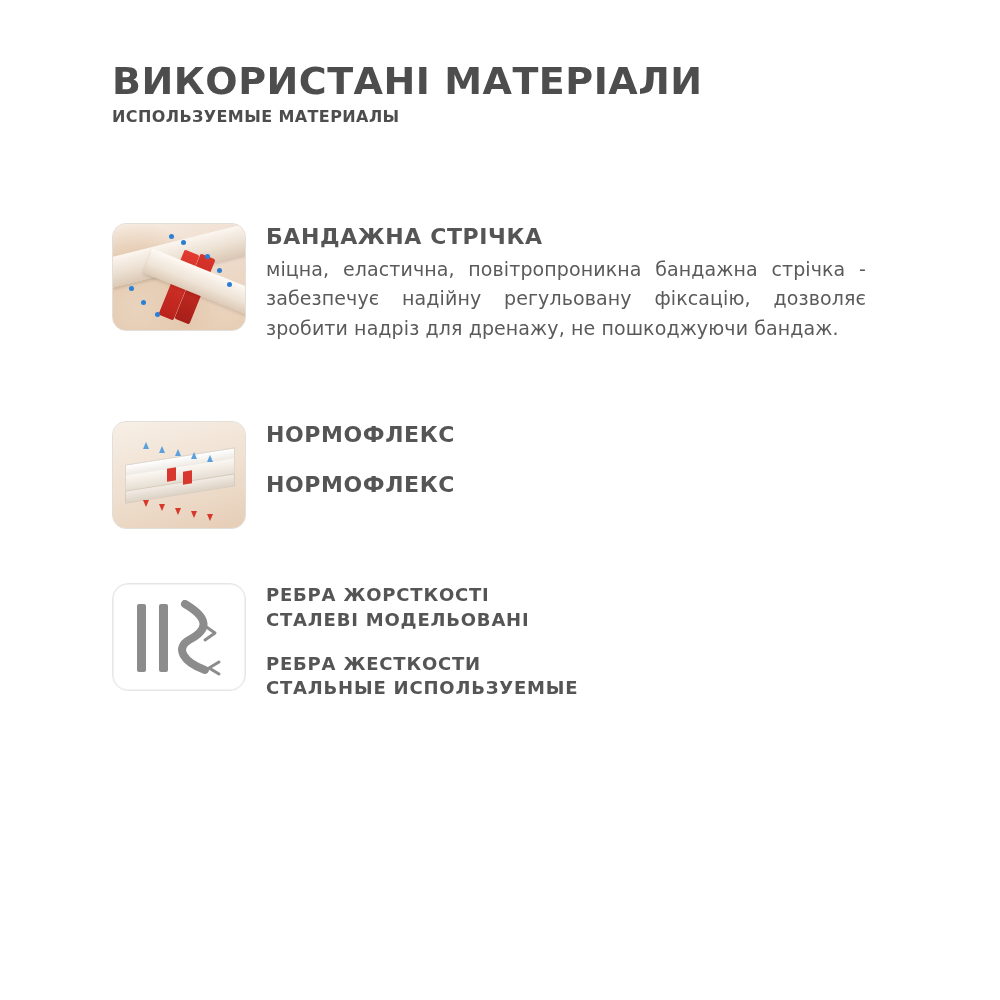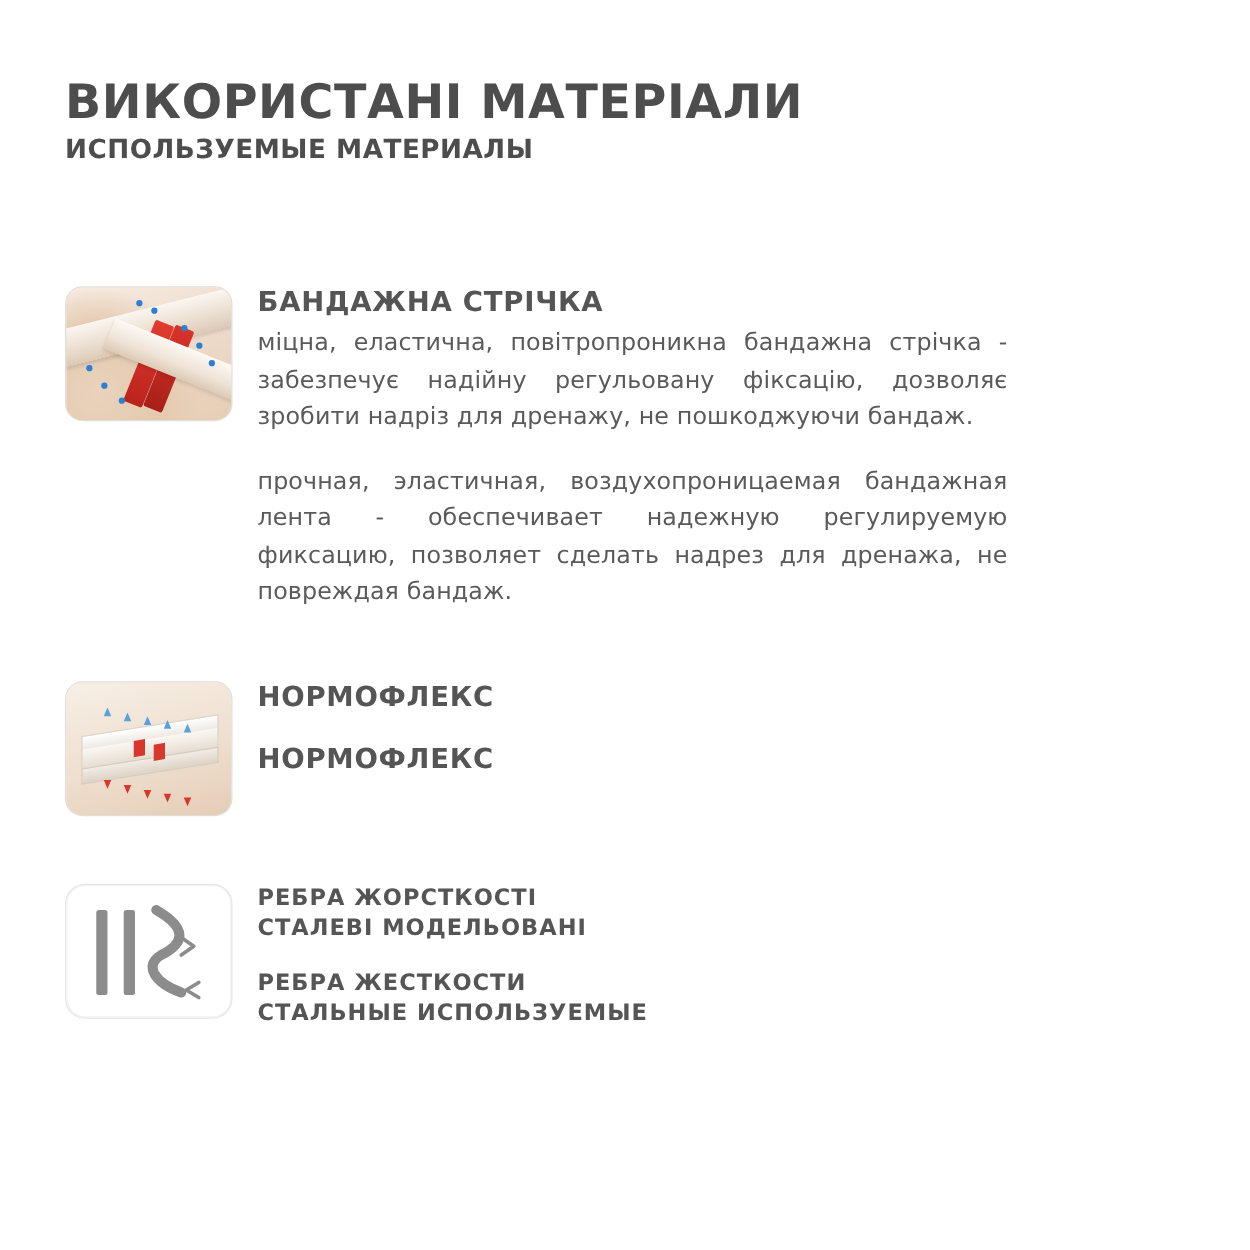--- a/index.html
+++ b/index.html
@@ -13,38 +13,38 @@
     font-family: "DejaVu Sans", "Liberation Sans", sans-serif;
     color: #4a4a4a;
     overflow: hidden;
   }
 
   .page {
     position: relative;
     width: 1000px;
     height: 1000px;
     box-sizing: border-box;
-    padding: 62px 80px 0 52px;
+    padding: 62px 80px 0 112px;
   }
 
   
   .header {
     margin-left: 0;
   }
   .title-ua {
     font-size: 38px;
     font-weight: bold;
     letter-spacing: 0.5px;
     color: #4d4d4d;
     line-height: 1.05;
     margin: 0 0 6px 0;
     white-space: nowrap;
   }
   .title-ru {
-    font-size: 21px;
+    font-size: 16px;
     font-weight: bold;
     letter-spacing: 0.4px;
     color: #4d4d4d;
     line-height: 1.1;
     margin: 0;
     white-space: nowrap;
   }
 
   
   .blocks {
@@ -250,21 +250,20 @@
             <div class="dot" style="left:56px;  top:10px;"></div>
           </div>
         </div>
       </div>
       <div class="block-body">
         <div class="sub">
           <p class="sub-title">БАНДАЖНА СТРІЧКА</p>
           <p class="sub-text">міцна, еластична, повітропроникна бандажна стрічка - забезпечує надійну регульовану фіксацію, дозволяє зробити надріз для дренажу, не пошкоджуючи бандаж.</p>
         </div>
         <div class="sub">
-          <p class="sub-text">прочная, эластичная, воздухопроницаемая бандажная лента - обеспечивает надежную регулируемую фиксацию, позволяет сделать надрез для дренажа, не повреждая бандаж.</p>
         </div>
       </div>
     </div>
 
     <div class="block">
       <div class="block-icon">
         <div class="icon-card">
           <div class="photo2">
             <div class="layer top"></div>
             <div class="layer mid"></div>

